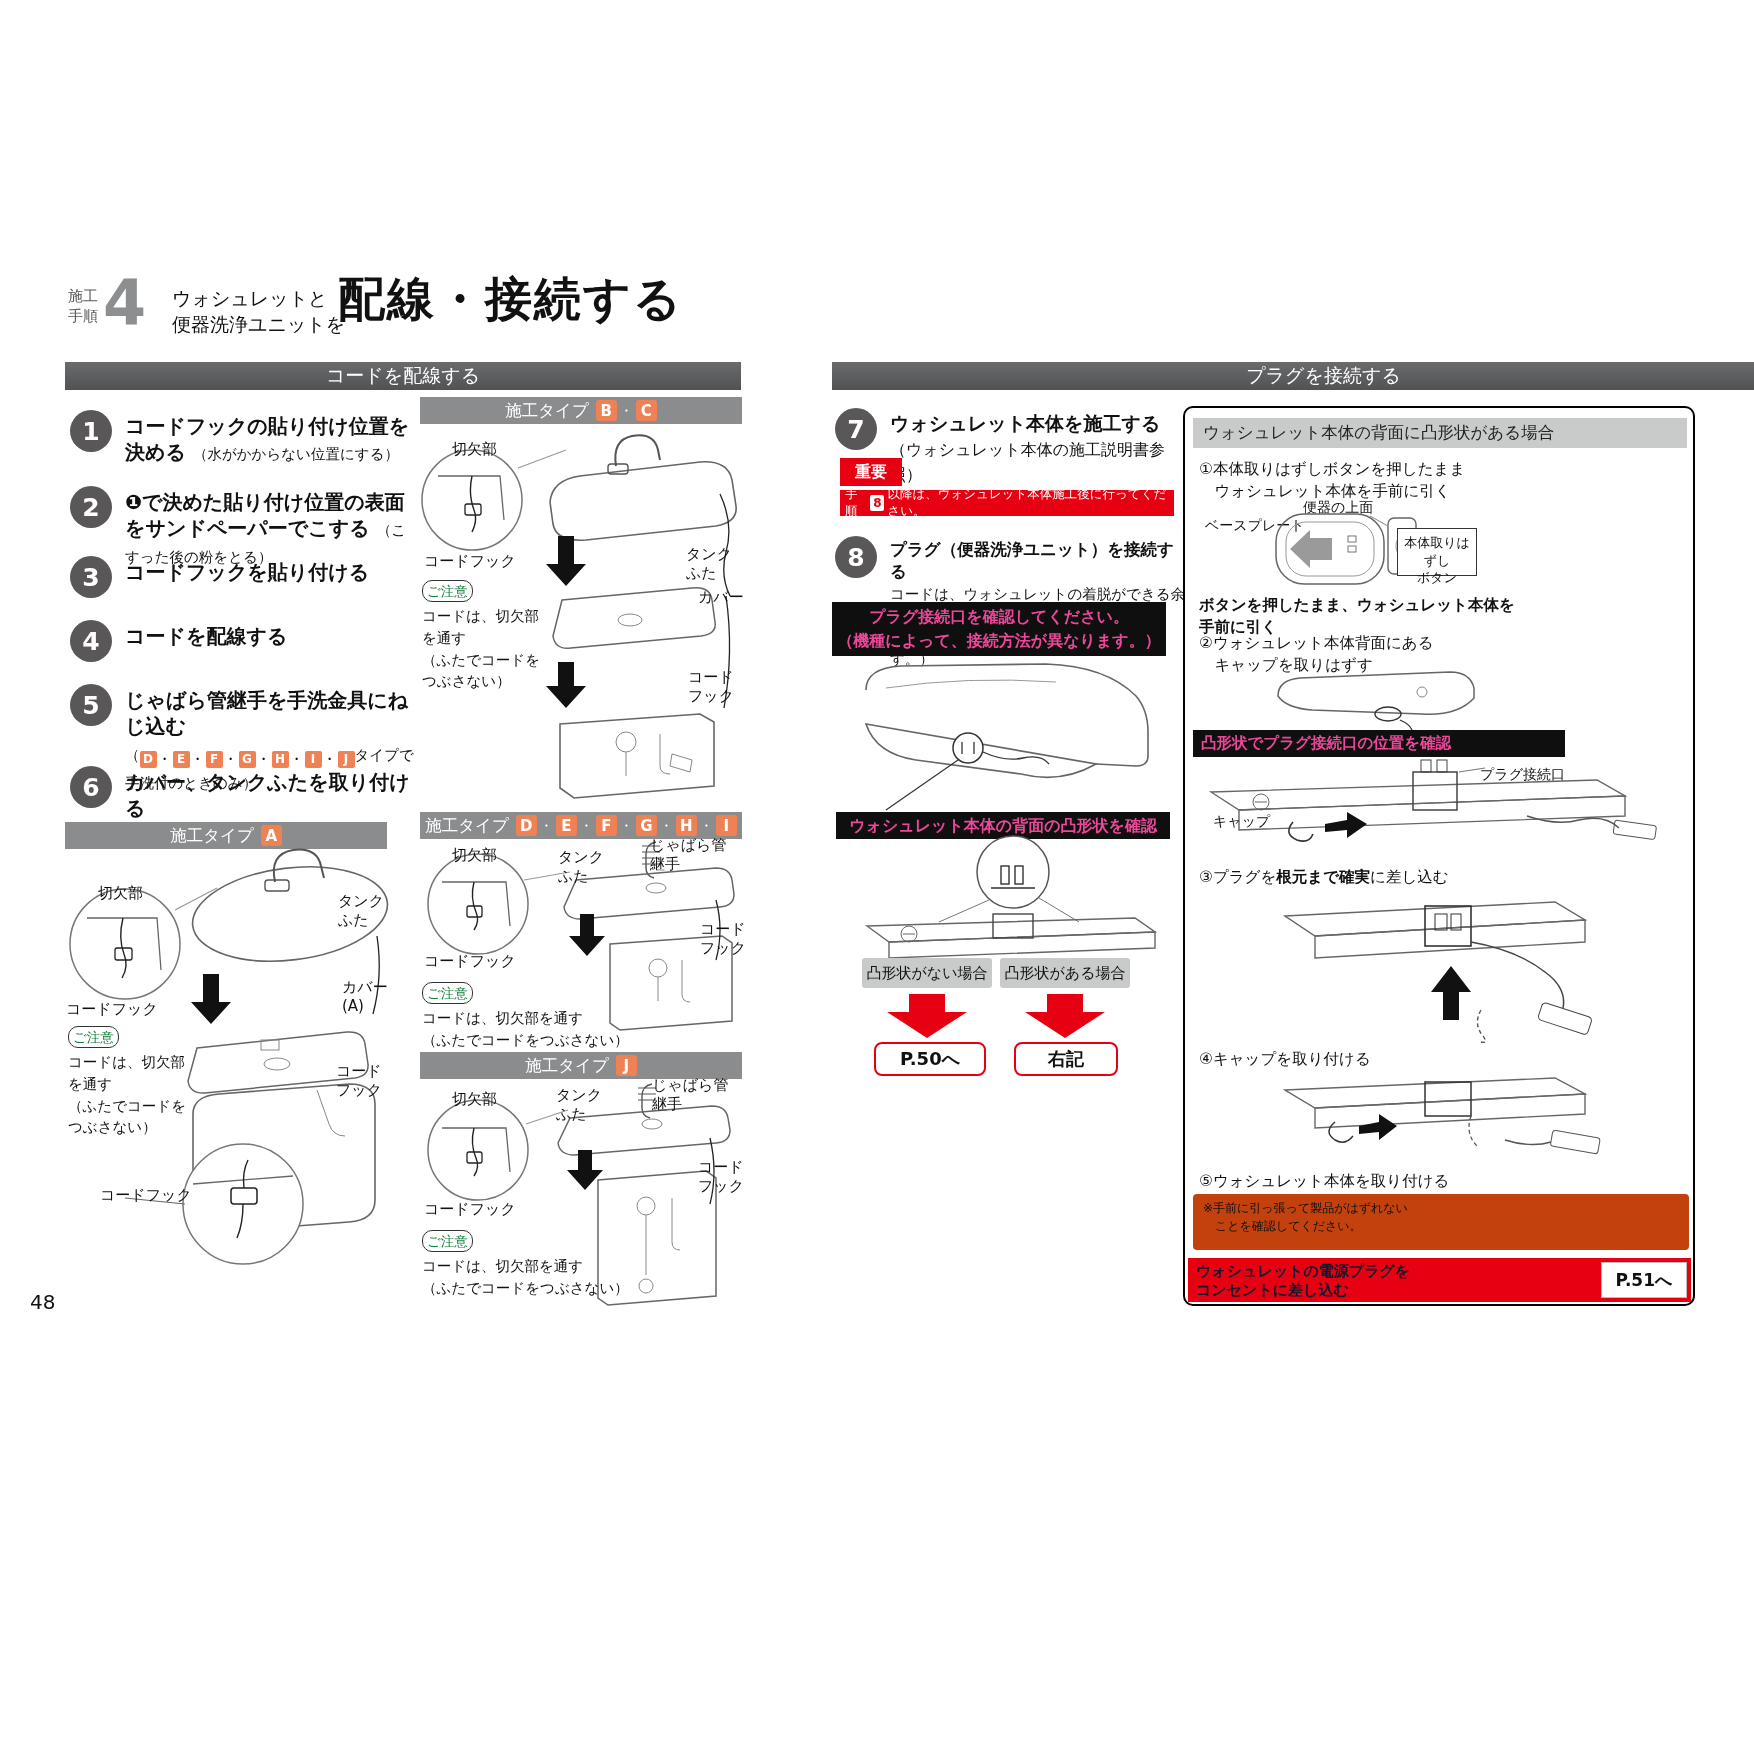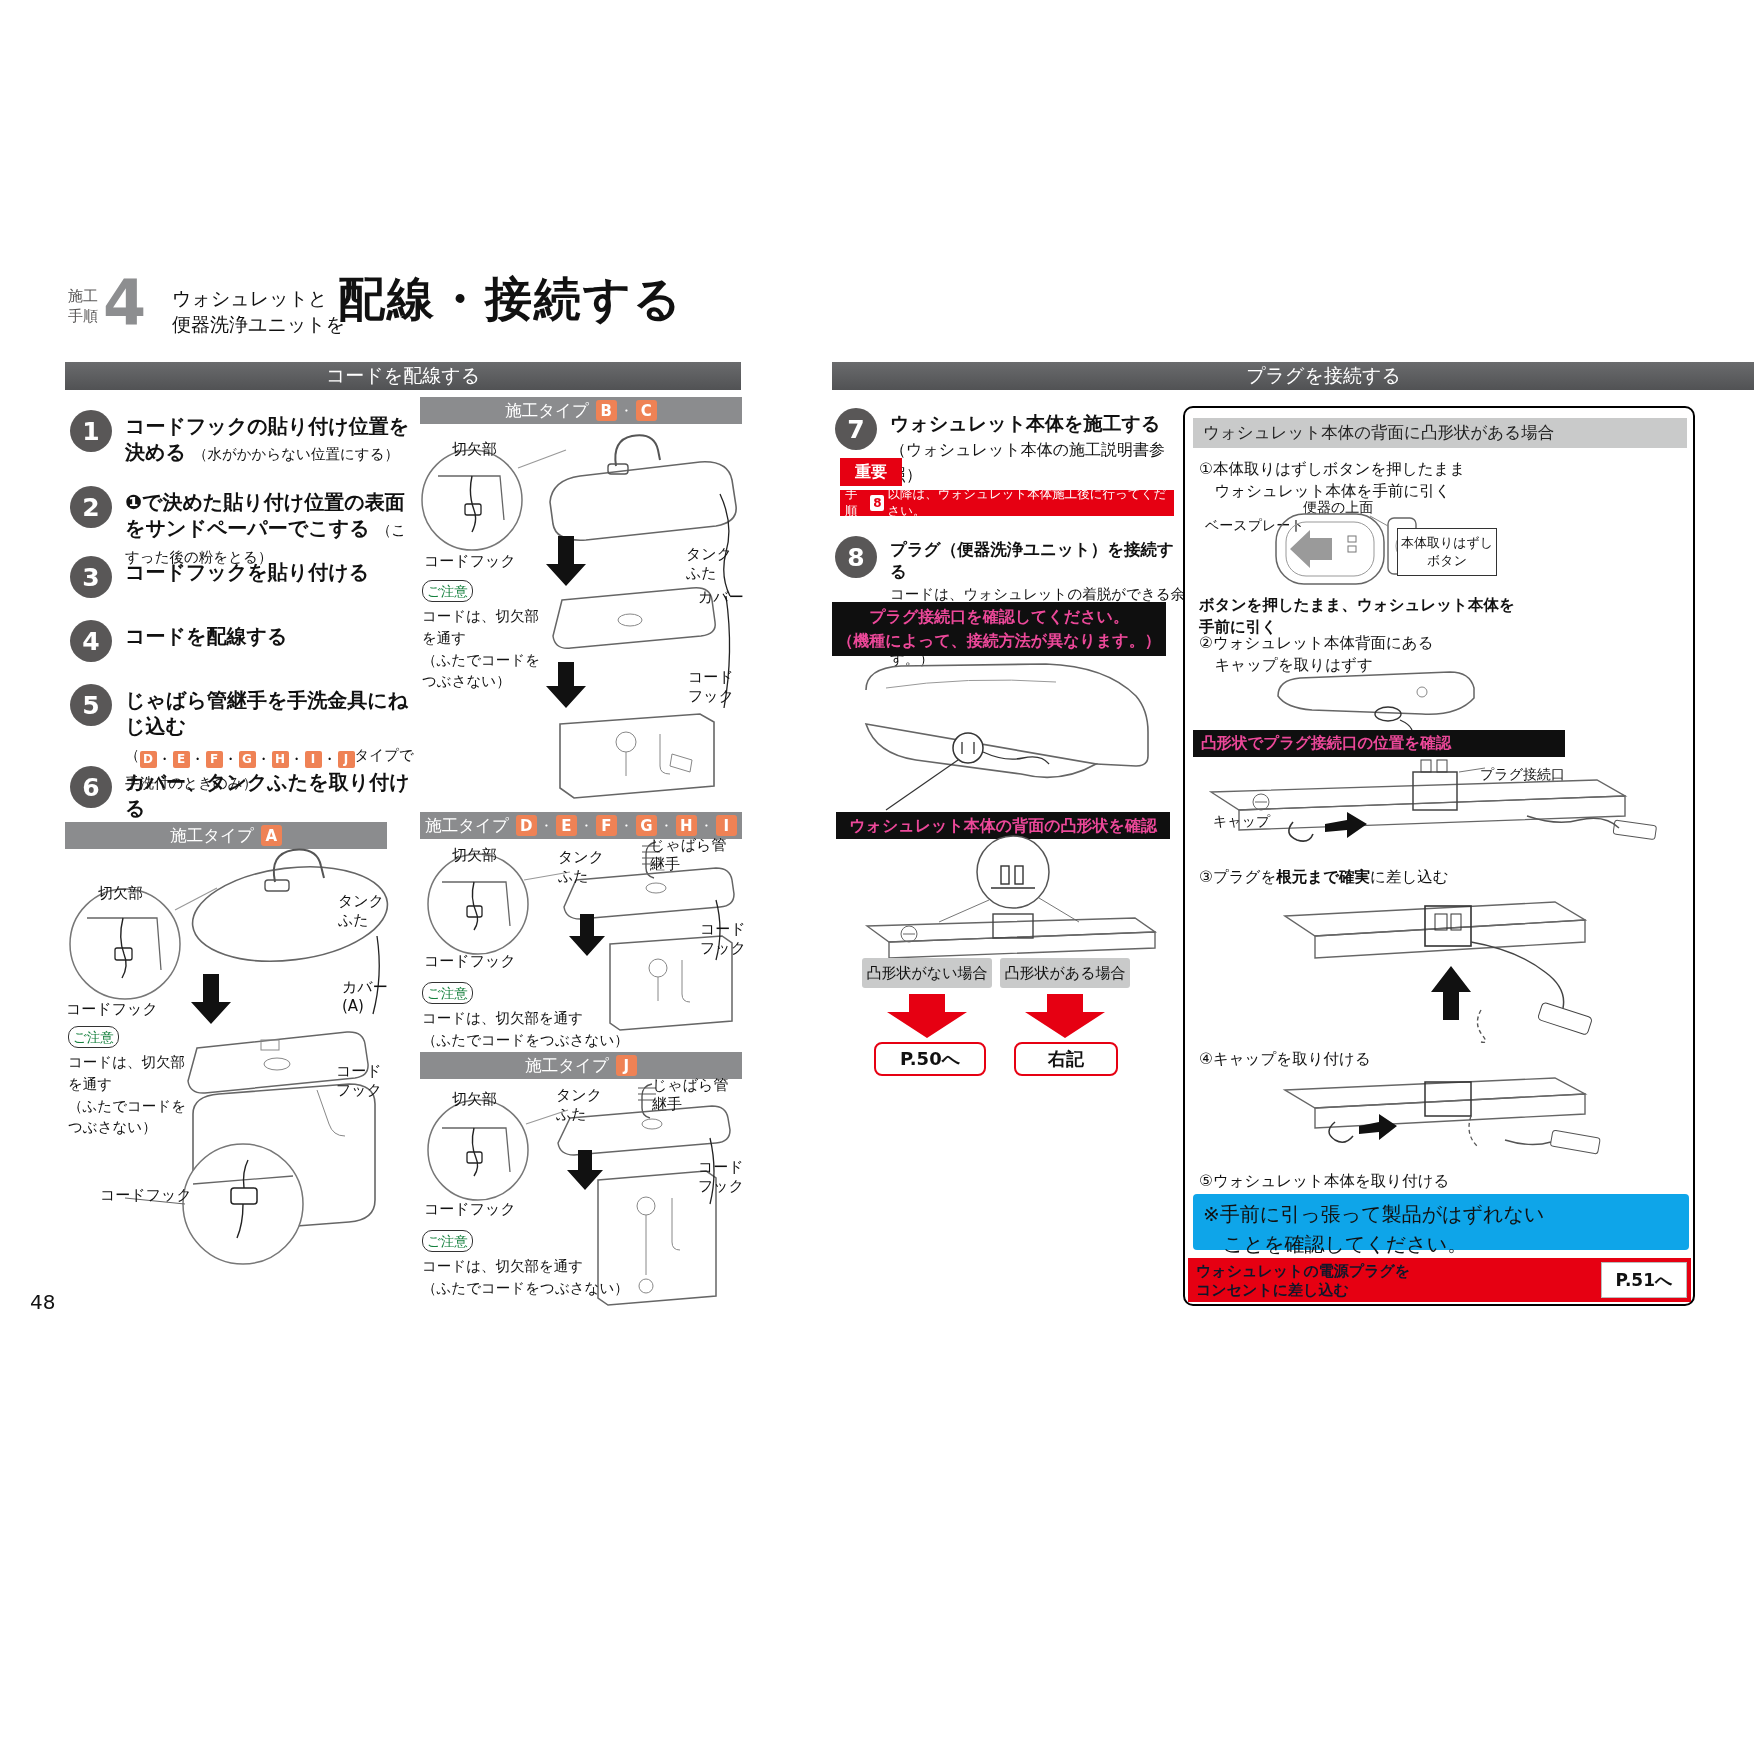--- a/index.html
+++ b/index.html
@@ -87,21 +87,21 @@
     position:absolute; background:#c9caca; color:#222; font-size:16.5px;
     height:30px; line-height:30px; padding-left:10px;
   }
   .panel-text { position:absolute; font-size:15.5px; line-height:1.42; color:#111; white-space:pre-line; }
   .panel-bold { font-weight:bold; }
   .btn-box {
     position:absolute; border:1.5px solid #333; background:#fff; font-size:13px; line-height:1.35;
     text-align:center; padding-top:5px; white-space:pre-line; color:#111;
   }
   .gray-note {
-    position:absolute; background:#0ea5e9; border-radius:4px; font-size:20px; line-height:1.5;
+    position:absolute; background:#c2410c; border-radius:4px; font-size:12px; line-height:1.5;
     padding:5px 10px; white-space:pre-line; color:#111;
   }
   .power-box { position:absolute; background:#e60012; }
   .power-text { position:absolute; left:8px; top:4px; color:#0f172a; font-weight:bold; font-size:15px; line-height:1.25; white-space:pre-line; }
   .power-goto {
     position:absolute; right:4px; top:4px; bottom:4px; width:86px; background:#fff; border:1.5px solid #bbb;
     color:#111; font-size:17px; font-weight:bold; display:flex; align-items:center; justify-content:center;
   }
   .page-num { position:absolute; font-size:20px; color:#111; }
   svg { overflow:visible; }
@@ -413,21 +413,21 @@
       <rect x="16" y="16" width="88" height="54" rx="20" fill="none" stroke="#999" stroke-width="1"></rect>
       <polygon points="62,32 40,32 40,24 20,43 40,62 40,54 62,54" fill="#9a9a9a"></polygon>
       <rect x="78" y="30" width="8" height="6" fill="none" stroke="#777"></rect>
       <rect x="78" y="40" width="8" height="6" fill="none" stroke="#777"></rect>
       <rect x="118" y="12" width="28" height="56" rx="6" fill="none" stroke="#666" stroke-width="1.4"></rect>
       <ellipse cx="132" cy="40" rx="6" ry="10" fill="none" stroke="#999"></ellipse>
       <line x1="52" y1="8" x2="60" y2="-2" stroke="#888"></line>
       <line x1="118" y1="20" x2="100" y2="10" stroke="#888"></line>
     </svg>
 
-    <div class="btn-box" style="left:212px;top:120px;width:100px;height:48px">本体取りはずし
+    <div class="btn-box" style="left:212px;top:120px;width:80px;height:48px">本体取りはずし
 ボタン</div>
 
     <div class="panel-text panel-bold" style="left:14px;top:186px">ボタンを押したまま、ウォシュレット本体を
 手前に引く</div>
     <div class="panel-text" style="left:14px;top:224px">②ウォシュレット本体背面にある
 　キャップを取りはずす</div>
 
     <svg class="abs" style="left:85px;top:262px" width="240" height="58" viewBox="0 0 240 58">
       <path d="M8,26 q0,-16 22,-18 l150,-6 q20,0 24,16 l0,10 q-16,18 -52,16 l-110,-4 q-26,-2 -34,-14 z" fill="none" stroke="#666" stroke-width="1.5"></path>
       <ellipse cx="118" cy="44" rx="13" ry="7" fill="none" stroke="#333" stroke-width="1.4"></ellipse>

